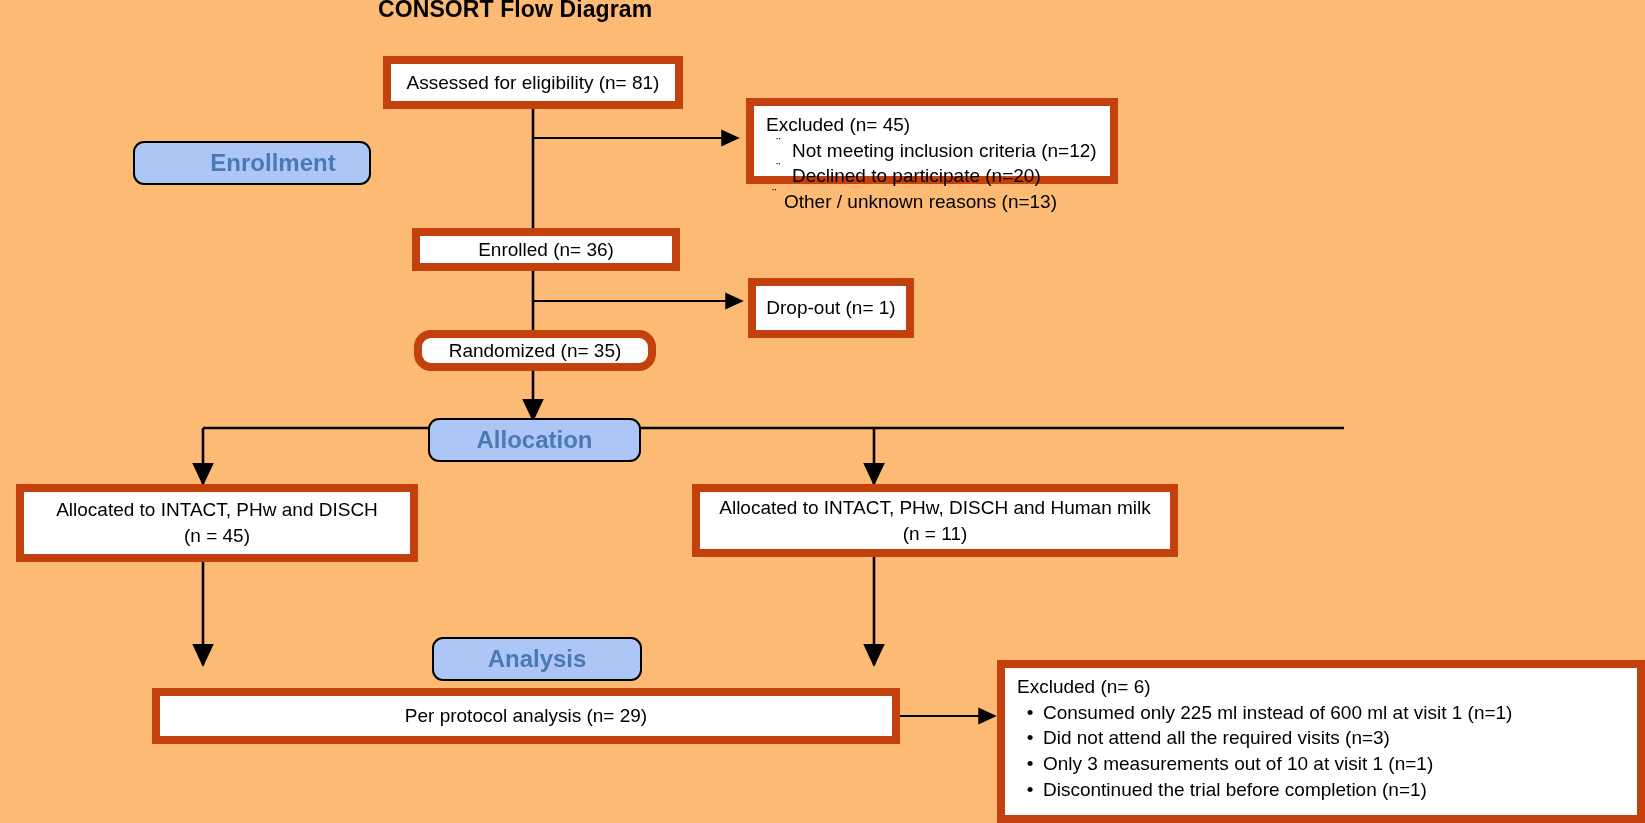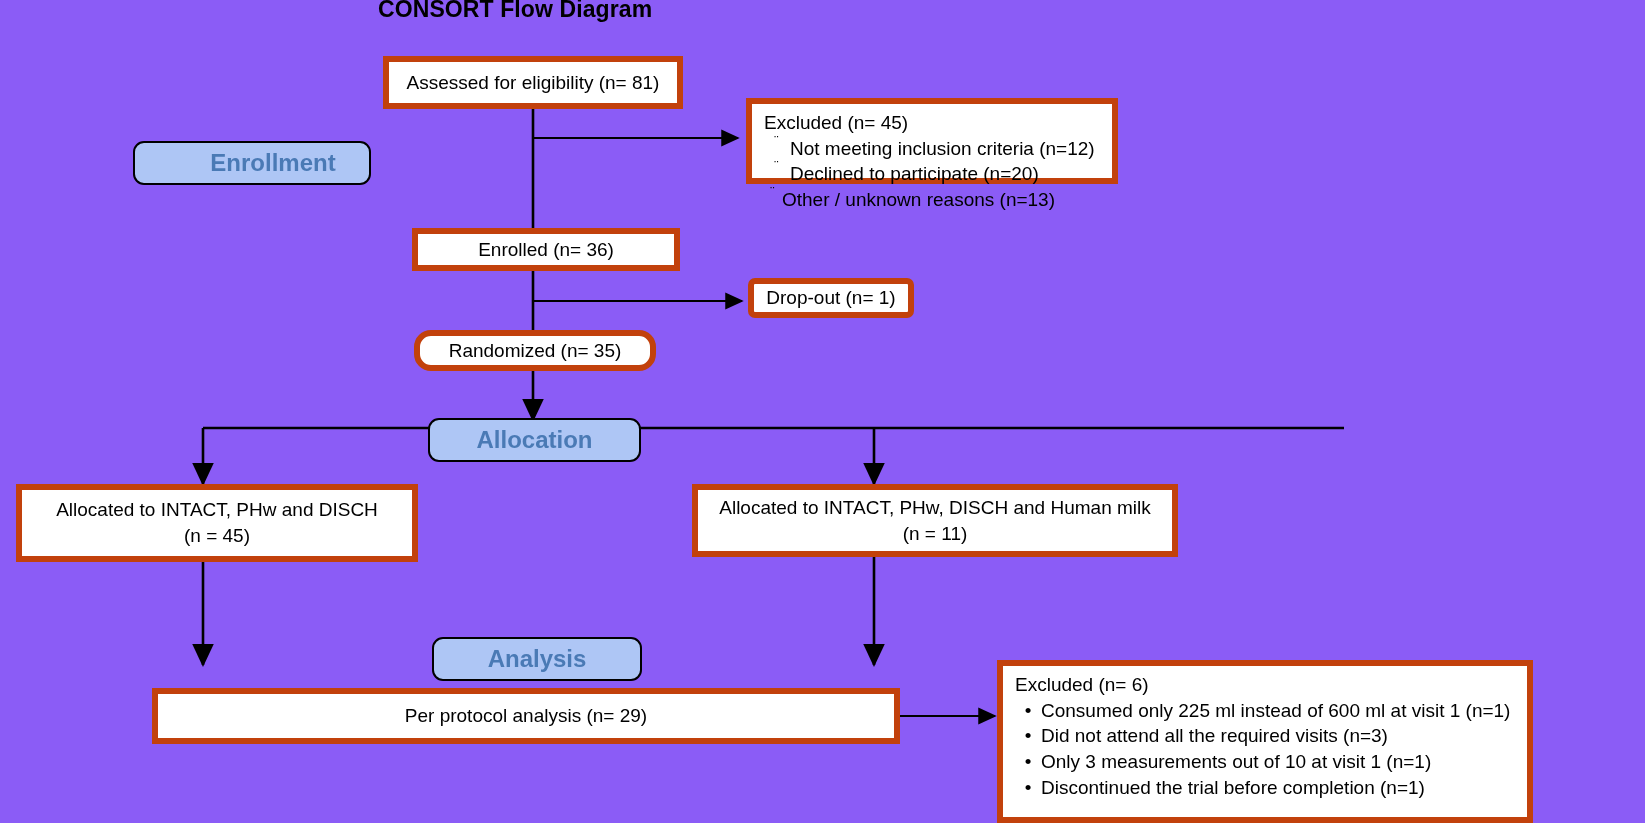--- a/index.html
+++ b/index.html
@@ -8,36 +8,36 @@
     background: #ffffff;
   }
   body {
     font-family: "Liberation Sans", sans-serif;
     color: #000000;
   }
   #canvas {
     position: relative;
     width: 1645px;
     height: 823px;
-    background: #8b5cf6;
+    background: #fdba74;
     overflow: hidden;
   }
   #svg-layer {
     position: absolute;
     left: 0;
     top: 0;
     width: 1645px;
     height: 823px;
     pointer-events: none;
   }
   .node {
     position: absolute;
     box-sizing: border-box;
     background: #ffffff;
-    border: 6px solid #c2410c;
+    border: 8px solid #c2410c;
     font-size: 19px;
     line-height: 1.35;
     color: #000;
   }
   .node.center {
     display: flex;
     align-items: center;
     justify-content: center;
     text-align: center;
   }
@@ -173,21 +173,21 @@
         <span class="bullet-mark dots" style="width:18px;flex:0 0 18px;">¨</span>
         <span class="bullet-text">Other / unknown reasons (n=13)</span>
       </div>
     </div>
   </div>
 
   <div class="node center" style="left:412px; top:228px; width:268px; height:43px;">
     <div class="inner">Enrolled (n= 36)</div>
   </div>
 
-  <div class="node center" style="left:748px; top:278px; width:166px; height:40px;border-radius:7px;">
+  <div class="node center" style="left:748px; top:278px; width:166px; height:60px;">
     <div class="inner">Drop-out  (n= 1)</div>
   </div>
 
   <div class="node center" style="left:414px; top:330px; width:242px; height:41px;border-radius:17px;">
     <div class="inner">Randomized (n= 35)</div>
   </div>
 
   <div class="node center" style="left:16px; top:484px; width:402px; height:78px;">
     <div class="inner">
       <div class="nline">Allocated to INTACT,  PHw and DISCH</div>
@@ -199,21 +199,21 @@
     <div class="inner">
       <div class="nline">Allocated to INTACT,  PHw, DISCH and Human  milk</div>
       <div class="nline">(n = 11)</div>
     </div>
   </div>
 
   <div class="node center" style="left:152px; top:688px; width:748px; height:56px;">
     <div class="inner">Per protocol analysis  (n= 29)</div>
   </div>
 
-  <div class="node left" style="left:997px; top:660px; width:536px; height:163px;">
+  <div class="node left" style="left:997px; top:660px; width:648px; height:163px;">
     <div class="lines">
       <div class="head-line">Excluded  (n= 6)</div>
       <div class="bullet-row">
         <span class="bullet-mark dot">•</span>
         <span class="bullet-text">Consumed only 225 ml instead of 600 ml at visit 1 (n=1)</span>
       </div>
       <div class="bullet-row">
         <span class="bullet-mark dot">•</span>
         <span class="bullet-text">Did not attend all the required visits (n=3)</span>
       </div>

